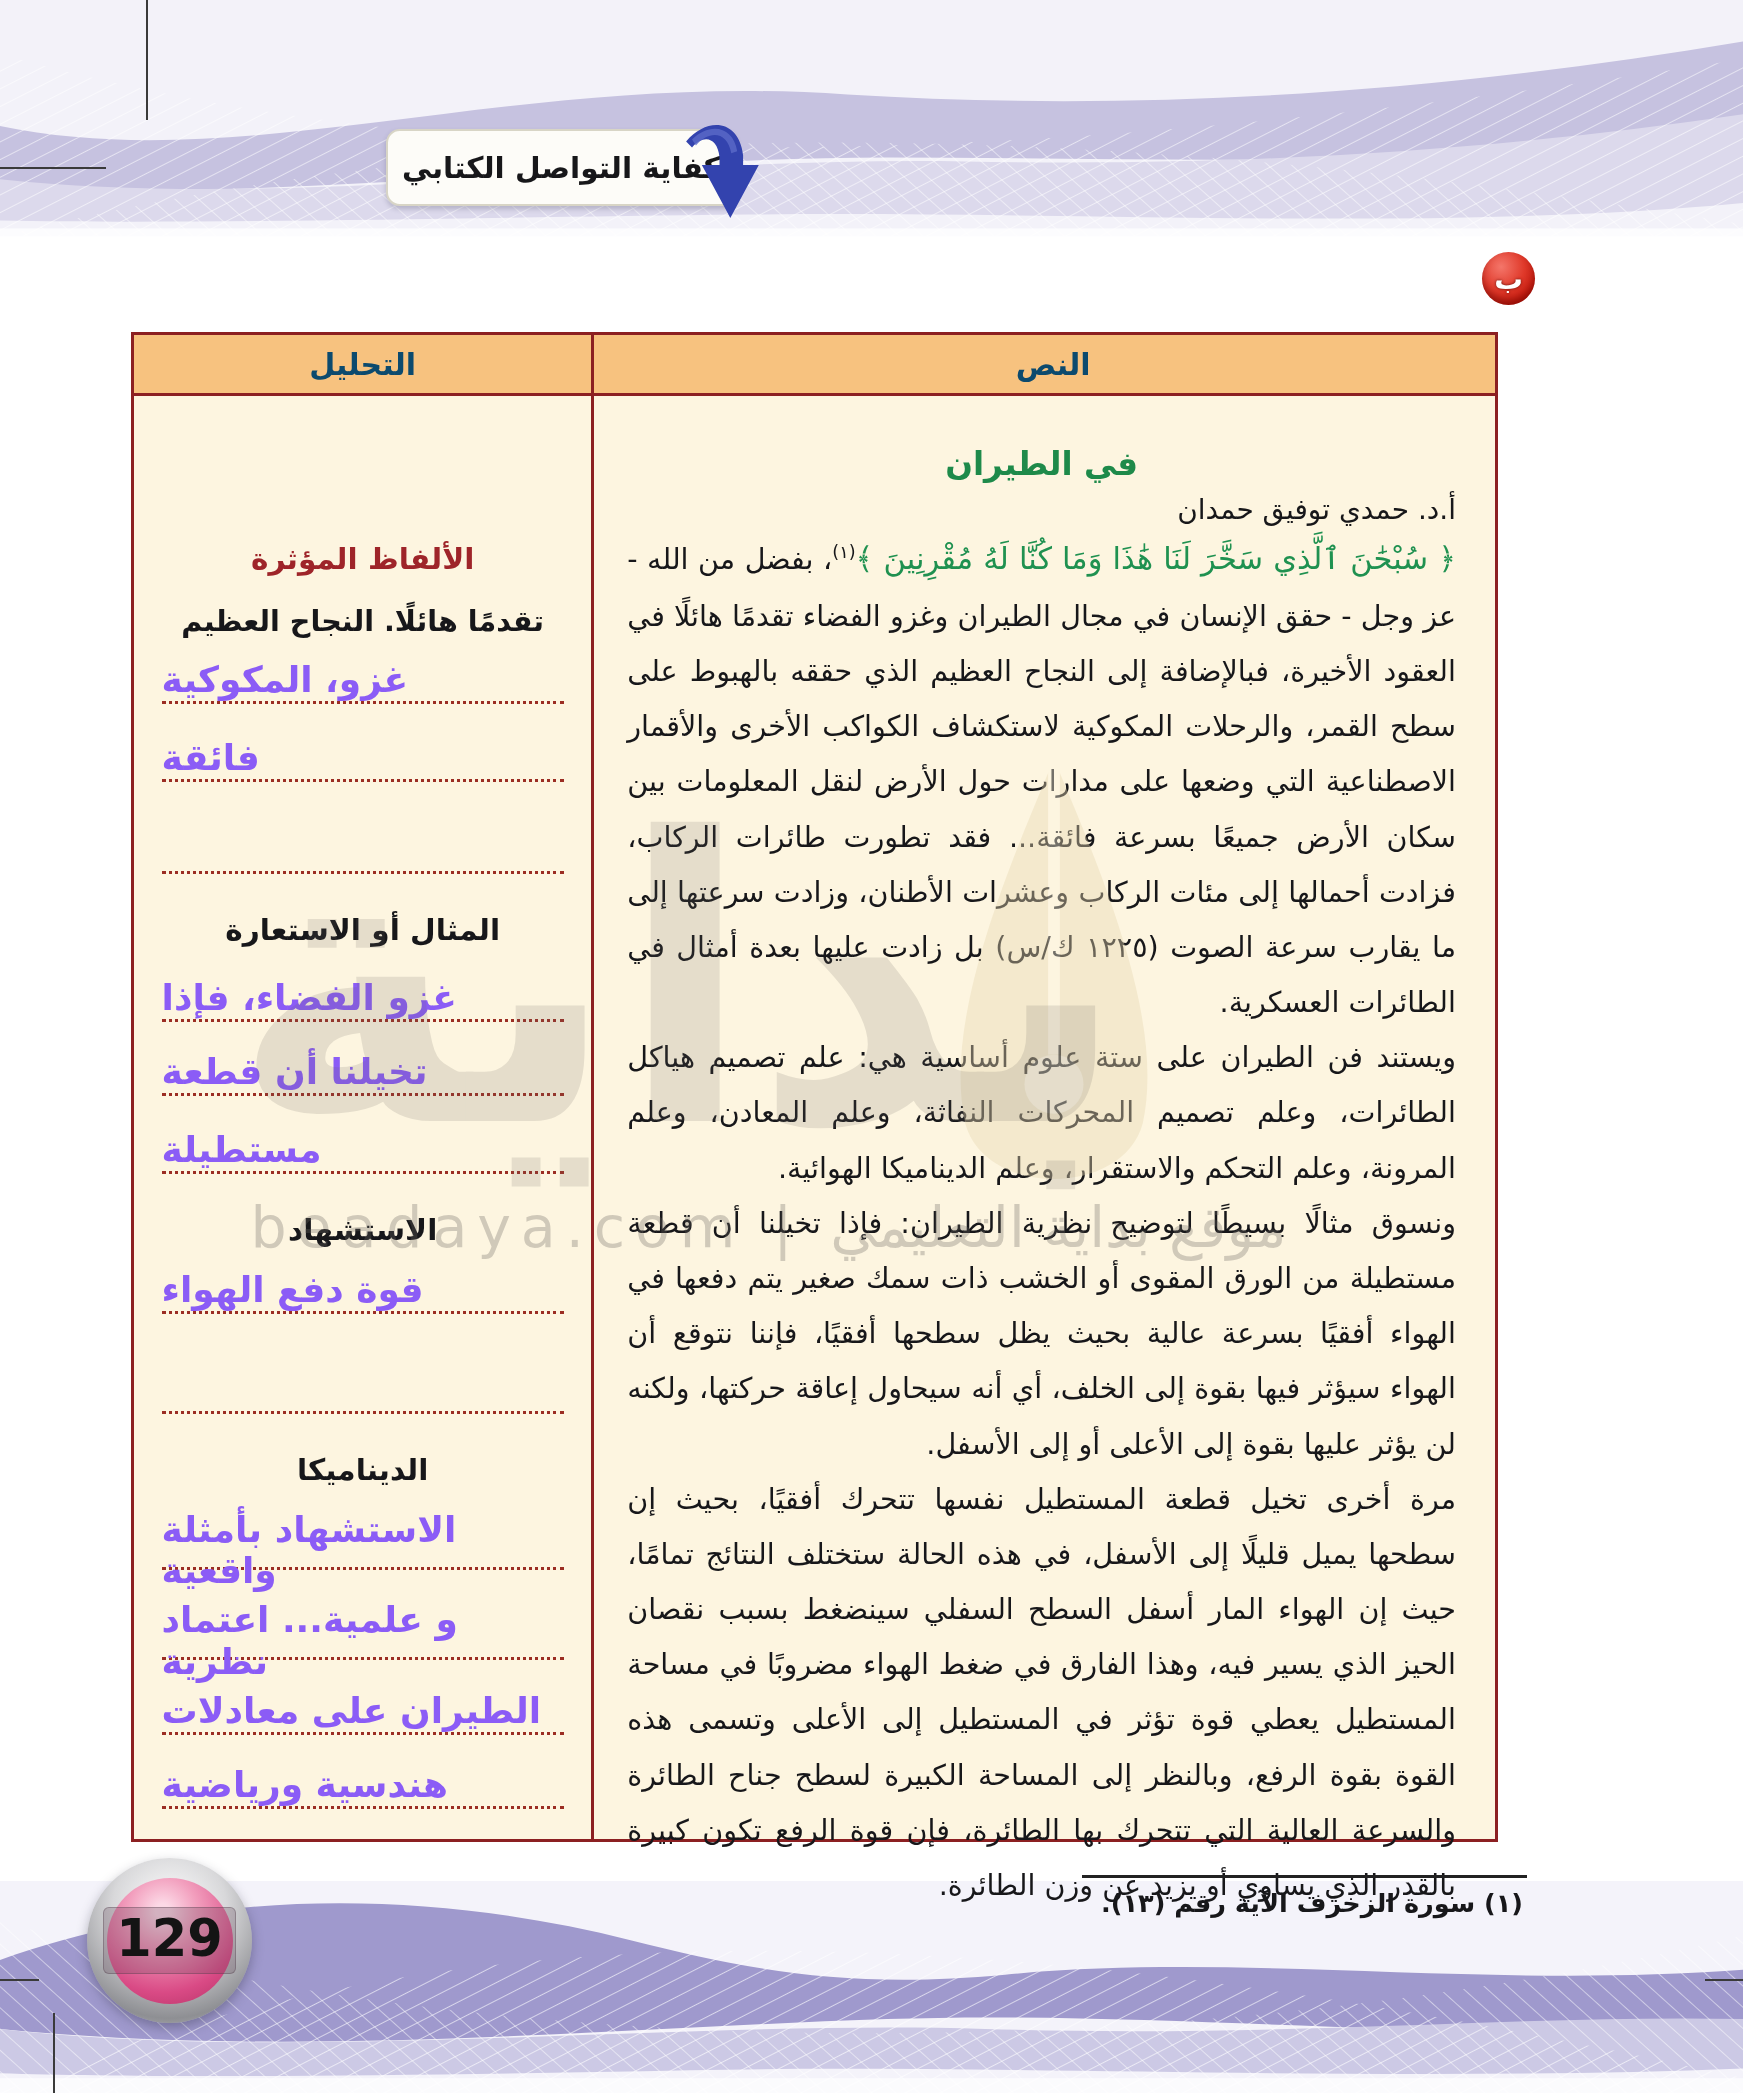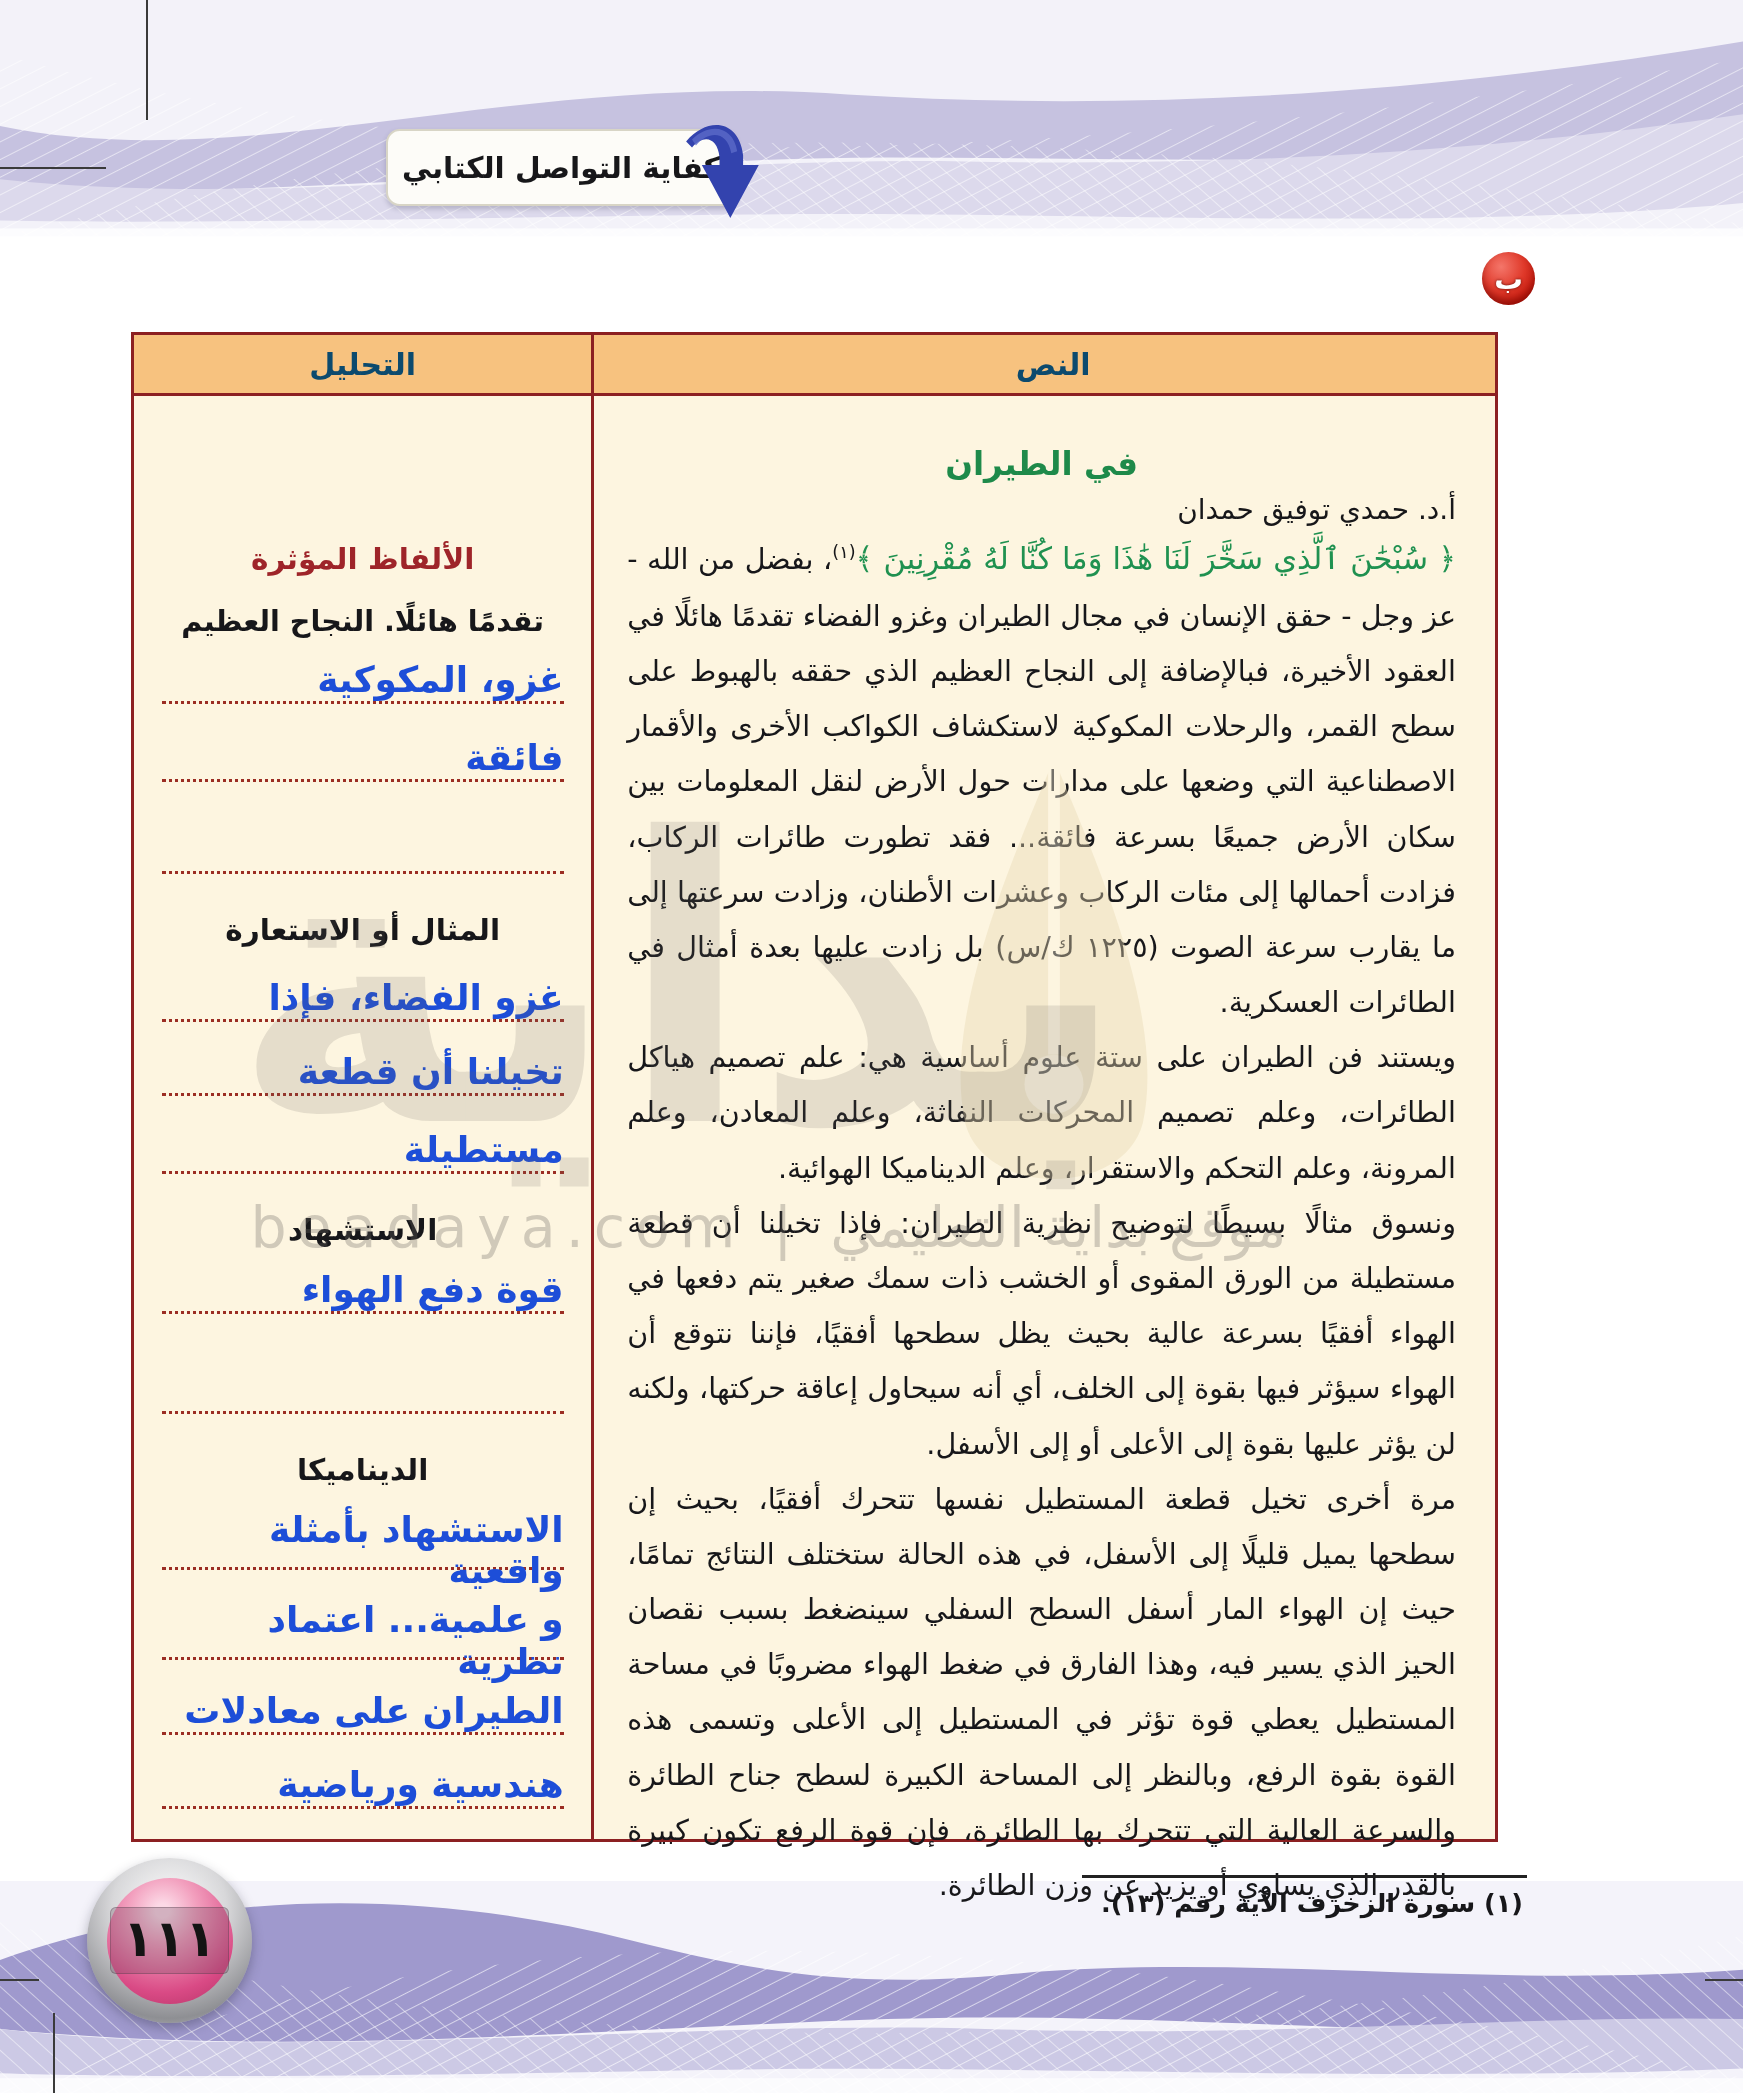--- a/index.html
+++ b/index.html
@@ -69,22 +69,22 @@
   .verse-marker { font-size:17.7px; vertical-align:super; }
 
   .cell-analysis {
     flex:1; padding:146px 27.6px 29.6px; direction:rtl;
     display:flex; flex-direction:column; align-items:center;
   }
   .analysis-label { font-size:29.6px; font-weight:bold; color:#17171a; text-align:center; }
   .analysis-label.red { color:#9e2429; }
   .analysis-note { font-size:28.6px; font-weight:bold; color:#17171a; margin-top:27.6px; text-align:center; }
   .answer-line {
-    width:100%; border-bottom:3.9px dotted #9b2d23; text-align:right;
-    font-size:36px; font-weight:bold; color:#1d4ed8; line-height:1.15;
+    width:100%; border-bottom:3.9px dotted #9b2d23; text-align:left;
+    font-size:36px; font-weight:bold; color:#8b5cf6; line-height:1.15;
     padding-bottom:0; min-height:45px;
   }
   .m22 { margin-top:21.7px; } .m30 { margin-top:29.6px; } .m34 { margin-top:33px; }
   .m40 { margin-top:39px; } .m48 { margin-top:47px; } .m56 { margin-top:55px; }
 
   
   .footnote-rule { position:absolute; top:1875px; right:217px; width:445px; height:3px; background:#222; z-index:3; }
   .footnote-text { position:absolute; top:1888px; right:221px; z-index:3; direction:rtl; font-size:25.6px; font-weight:bold; color:#17171a; }
 
   
@@ -205,21 +205,21 @@
 
       </div>
     </div>
   </div>
 
   <div class="footnote-rule"></div>
   <div class="footnote-text">(١) سورة الزخرف الآية رقم (١٣).</div>
 
   <div class="page-ball">
     <div class="page-ball-inner">
-      <span class="page-ball-num">١١١</span>
+      <span class="page-ball-num">129</span>
     </div>
   </div>
 
   <div class="watermark-layer">
     <svg class="wm-nib" width="296" height="473" viewBox="0 0 300 480">
       <path d="M150,0 C95,130 38,270 60,370 C80,445 220,445 240,370 C262,270 205,130 150,0 Z" fill="#e7d8b2"></path>
       <circle cx="150" cy="330" r="30" fill="#fdf5e0"></circle>
       <rect x="144" y="0" width="12" height="300" fill="#fdf5e0"></rect>
     </svg>
     <div class="wm-arabic">بداية</div>

